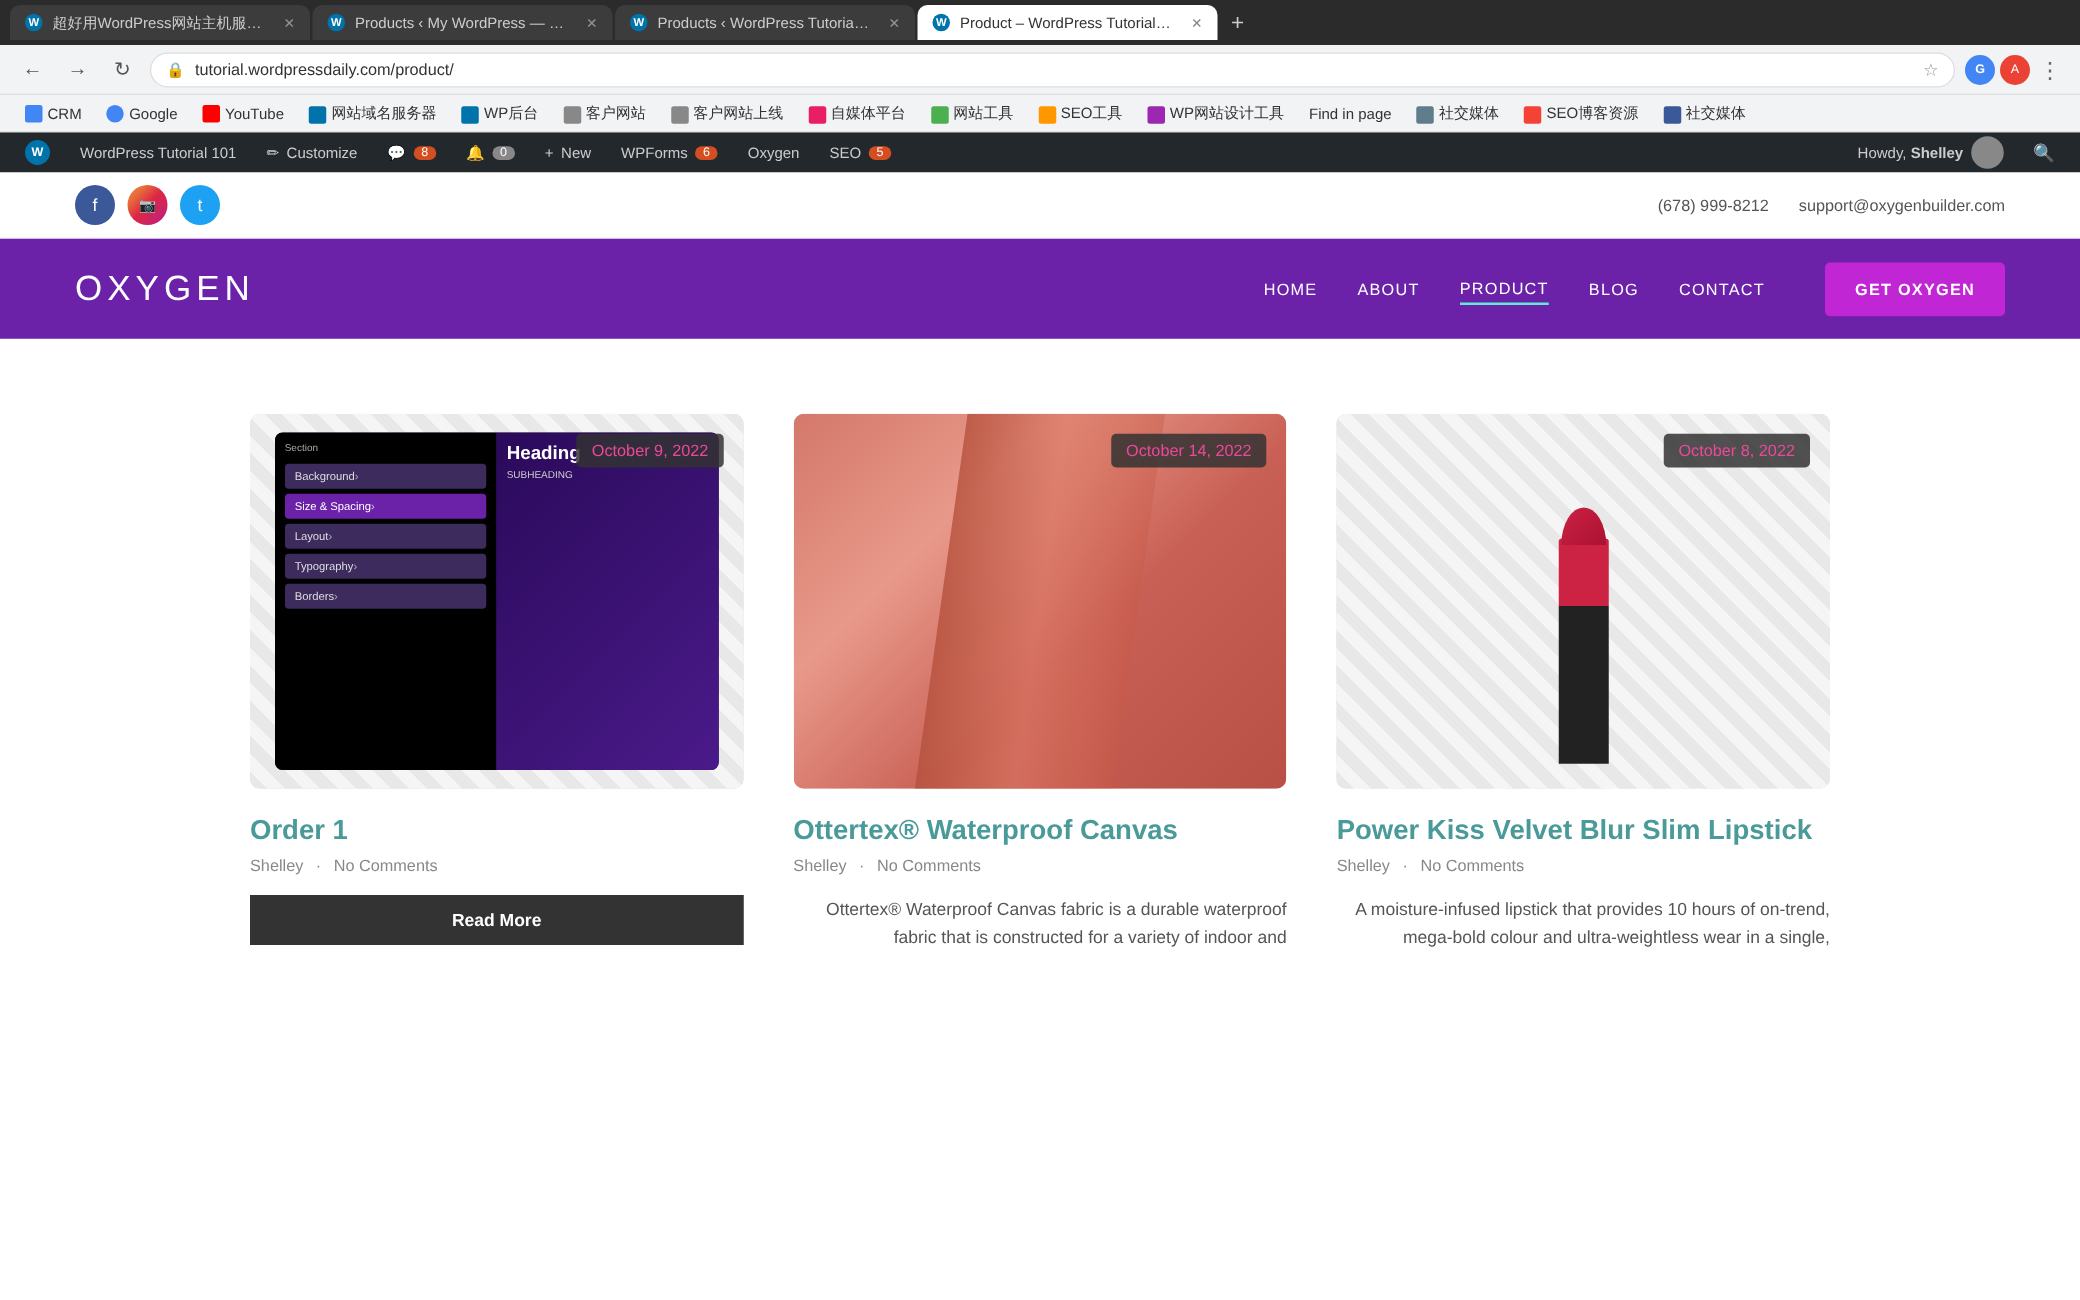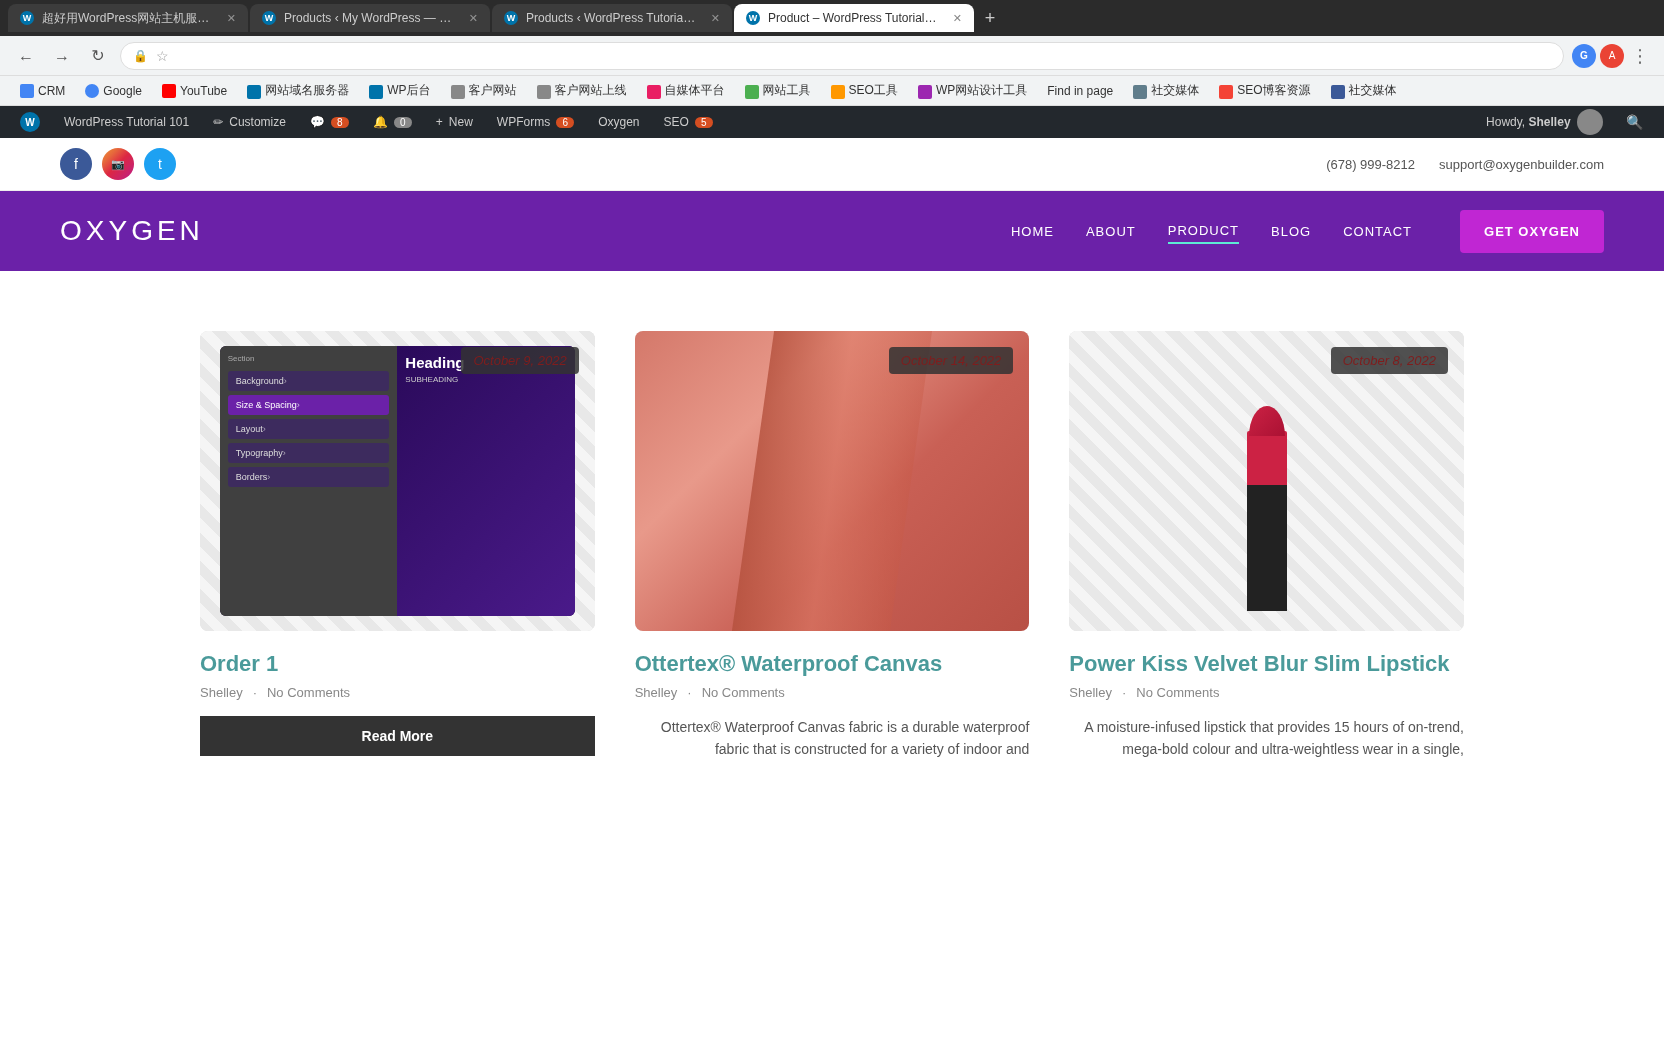--- a/index.html
+++ b/index.html
@@ -59,37 +59,37 @@
     .nav-link { color: #fff; text-decoration: none; font-size: 13px; letter-spacing: 1px; font-weight: 500; cursor: pointer; padding: 4px 0; }
     .nav-link.active { border-bottom: 2px solid #5eead4; text-align: right; }
     .nav-cta { background: #c026d3; color: #fff; padding: 14px 24px; border-radius: 4px; font-size: 13px; font-weight: 700; letter-spacing: 1px; cursor: pointer; text-decoration: none; margin-left: 16px; }
 
     
     .product-section { padding: 60px 200px; }
     .product-grid { display: grid; grid-template-columns: repeat(3, 1fr); gap: 40px; }
 
     .product-card { display: flex; flex-direction: column; }
     .product-image-wrap { position: relative; border-radius: 8px; overflow: hidden; margin-bottom: 20px; }
-    .product-date-badge { position: absolute; top: 16px; right: 16px; background: rgba(50,50,50,0.85); color: #7f1d1d; padding: 6px 12px; border-radius: 4px; font-size: 13px; font-weight: 500; font-style: italic; }
+    .product-date-badge { position: absolute; top: 16px; right: 16px; background: rgba(50,50,50,0.85); color: #ec4899; padding: 6px 12px; border-radius: 4px; font-size: 13px; font-weight: 500; }
 
     
     .product-img-placeholder { width: 100%; height: 300px; position: relative; overflow: hidden; }
     .diagonal-bg { position: absolute; inset: 0; background: repeating-linear-gradient(
       45deg,
       #e8e8e8,
       #e8e8e8 10px,
       #f5f5f5 10px,
       #f5f5f5 20px
     ); }
     .img-overlay { position: absolute; inset: 0; display: flex; align-items: center; justify-content: center; }
 
     
     .card1-img { background: #e0e0e0; }
     .card1-inner { width: 90%; height: 90%; background: #1a0533; border-radius: 6px; display: flex; overflow: hidden; position: relative; }
-    .wp-panel { background: #404040; width: 50%; padding: 8px; display: flex; flex-direction: column; gap: 4px; }
+    .wp-panel { background: #000000; width: 50%; padding: 8px; display: flex; flex-direction: column; gap: 4px; }
     .wp-panel-item { background: #3d2b5e; border-radius: 3px; padding: 5px 8px; color: #ddd; font-size: 9px; display: flex; align-items: center; justify-content: flex-start; }
     .wp-panel-item.active { background: #6b21a8; color: #fff; }
     .wp-panel-item .arrow { opacity: 0.7; }
     .wp-canvas { width: 50%; background: linear-gradient(135deg, #2a0a5a, #4a1a8a); padding: 8px; }
     .canvas-heading { color: #fff; font-size: 15px; font-weight: bold; margin-bottom: 4px; }
     .canvas-sub { color: #ccc; font-size: 8px; }
 
     .product-title { color: #4a9a9a; font-size: 22px; font-weight: 600; margin-bottom: 8px; cursor: pointer; }
     .product-meta { display: flex; align-items: center; gap: 10px; color: #888; font-size: 13px; margin-bottom: 16px; }
     .product-author { color: #888; }
@@ -135,20 +135,21 @@
     </div>
     <div class="new-tab-btn">+</div>
   </div>
 
   <div class="nav-bar">
     <div class="nav-btn">←</div>
     <div class="nav-btn">→</div>
     <div class="nav-btn">↻</div>
     <div class="address-bar">
       <span class="address-lock">🔒</span>
+      <span class="address-text">tutorial.wordpressdaily.com/product/</span>
       <span style="color:#999;font-size:14px;">☆</span>
     </div>
     <div class="nav-right-icons">
       <div class="nav-icon" style="background:#4285f4;color:#fff;font-size:10px;font-weight:bold;">G</div>
       <div class="nav-icon" style="background:#ea4335;color:#fff;font-size:10px;">A</div>
       <div class="nav-icon" style="font-size:18px;color:#666;">⋮</div>
     </div>
   </div>
 
   <div class="bookmarks-bar">
@@ -363,19 +364,19 @@
             </div>
           </div>
           <div class="product-date-badge">October 8, 2022</div>
         </div>
         <div class="product-title">Power Kiss Velvet Blur Slim Lipstick</div>
         <div class="product-meta">
           <span class="product-author">Shelley</span>
           <span class="product-dot">·</span>
           <span class="product-comments">No Comments</span>
         </div>
-        <p class="product-excerpt">A moisture-infused lipstick that provides 15 hours of on-trend, mega-bold colour and ultra-weightless wear in a single,</p>
+        <p class="product-excerpt">A moisture-infused lipstick that provides 10 hours of on-trend, mega-bold colour and ultra-weightless wear in a single,</p>
       </div>
 
     </div>
   </div>
 
 </div>
 
 </body></html>

